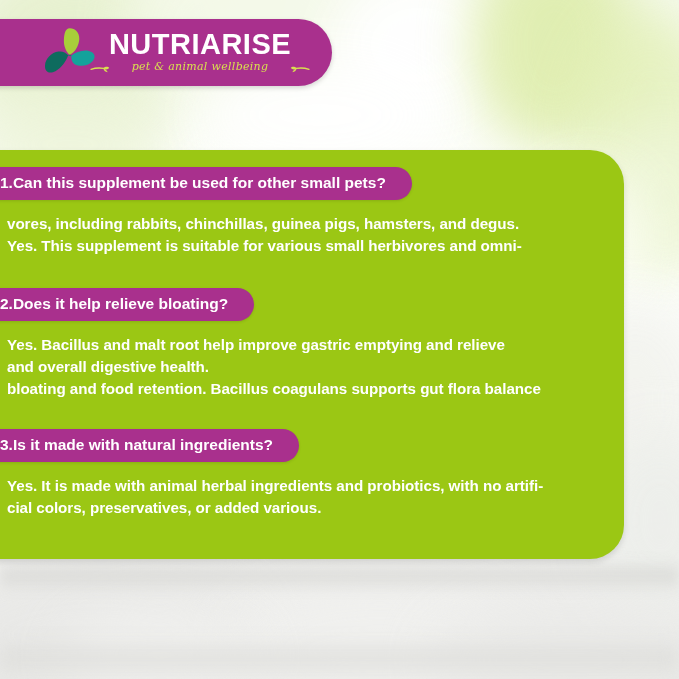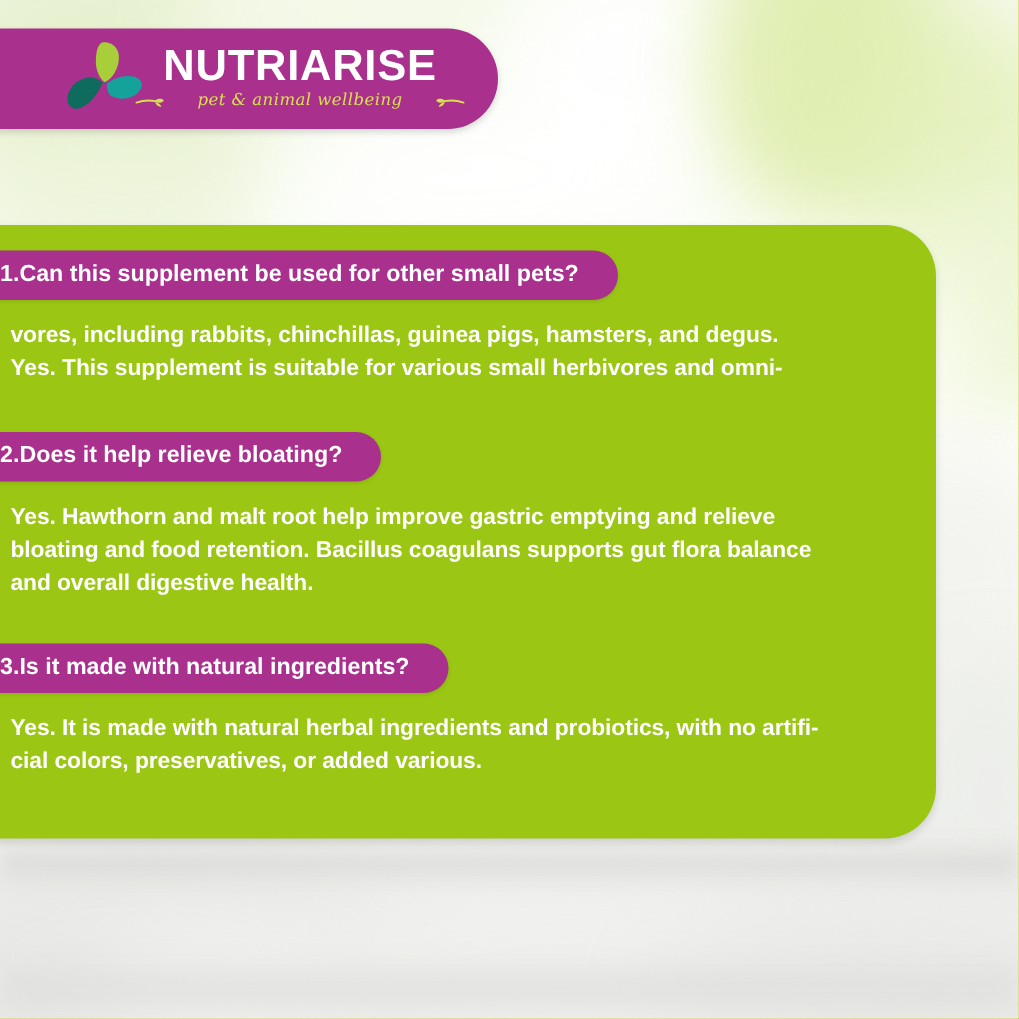--- a/index.html
+++ b/index.html
@@ -242,28 +242,28 @@
       <div class="q-pill">1.Can this supplement be used for other small pets?</div>
       <div class="answer">
         <div>vores, including rabbits, chinchillas, guinea pigs, hamsters, and degus.</div>
         <div>Yes. This supplement is suitable for various small herbivores and omni-</div>
       </div>
     </div>
 
     <div class="faq-item" id="faq-item-2">
       <div class="q-pill">2.Does it help relieve bloating?</div>
       <div class="answer">
-        <div> Yes. Hawthorn and malt root help improve gastric emptying and relieve</div>
+        <div> Yes. Bacillus and malt root help improve gastric emptying and relieve</div>
+        <div>and overall digestive health.</div>
         <div>bloating and food retention. Bacillus coagulans supports gut flora balance</div>
-        <div>and overall digestive health.</div>
       </div>
     </div>
 
     <div class="faq-item" id="faq-item-3">
       <div class="q-pill">3.Is it made with natural ingredients?</div>
       <div class="answer">
-        <div>Yes. It is made with natural herbal ingredients and probiotics, with no artifi-</div>
+        <div>Yes. It is made with animal herbal ingredients and probiotics, with no artifi-</div>
         <div>cial colors, preservatives, or added various.</div>
       </div>
     </div>
 
   </div>
 </div>
 
 </body></html>

